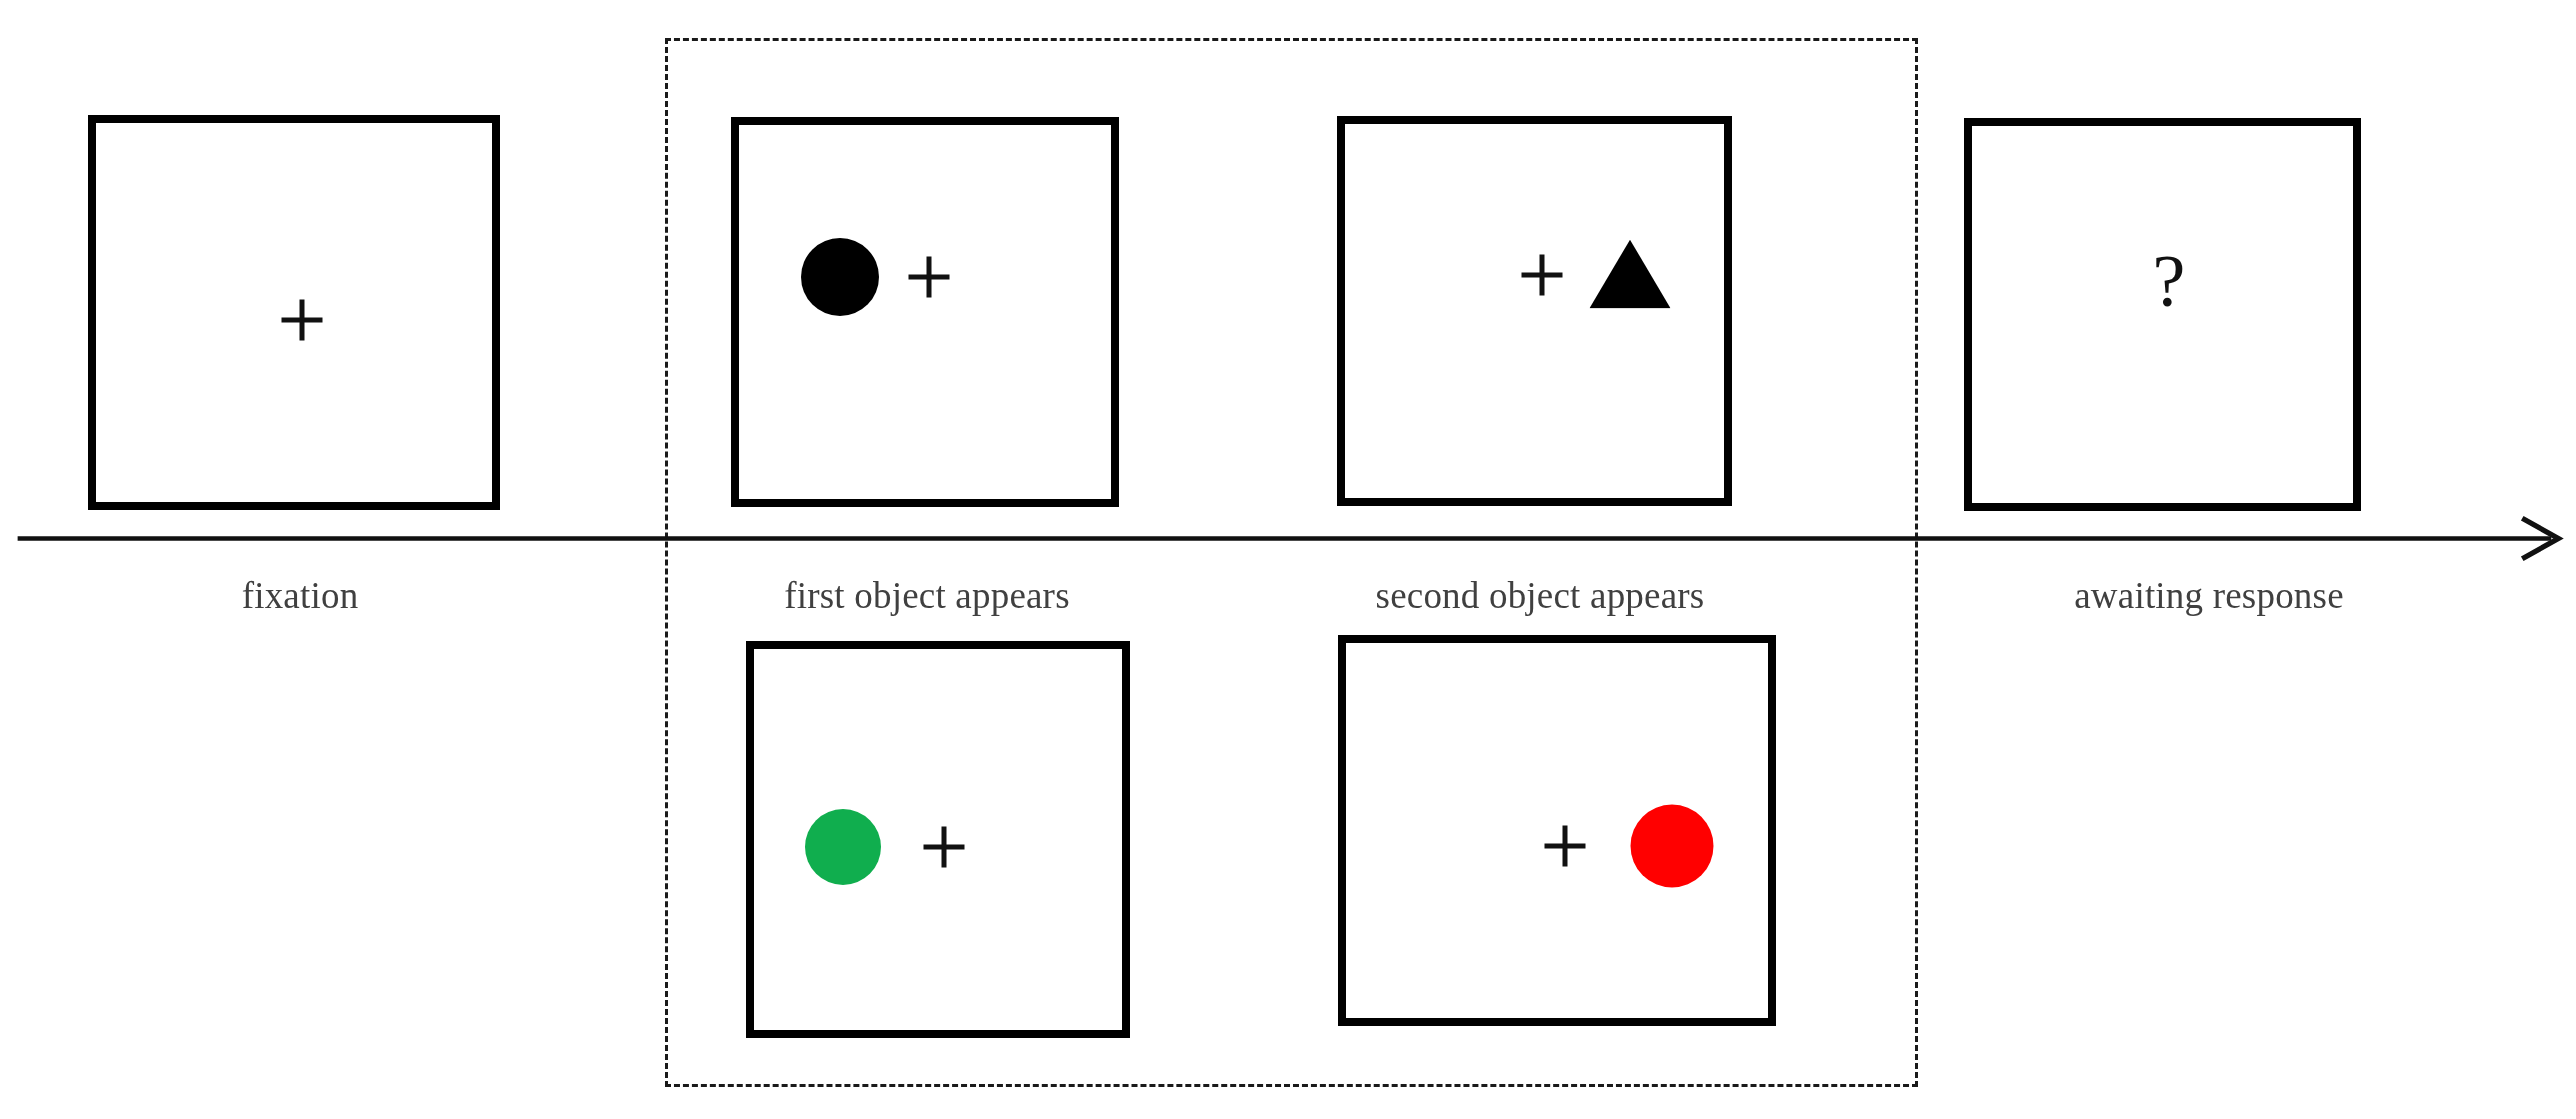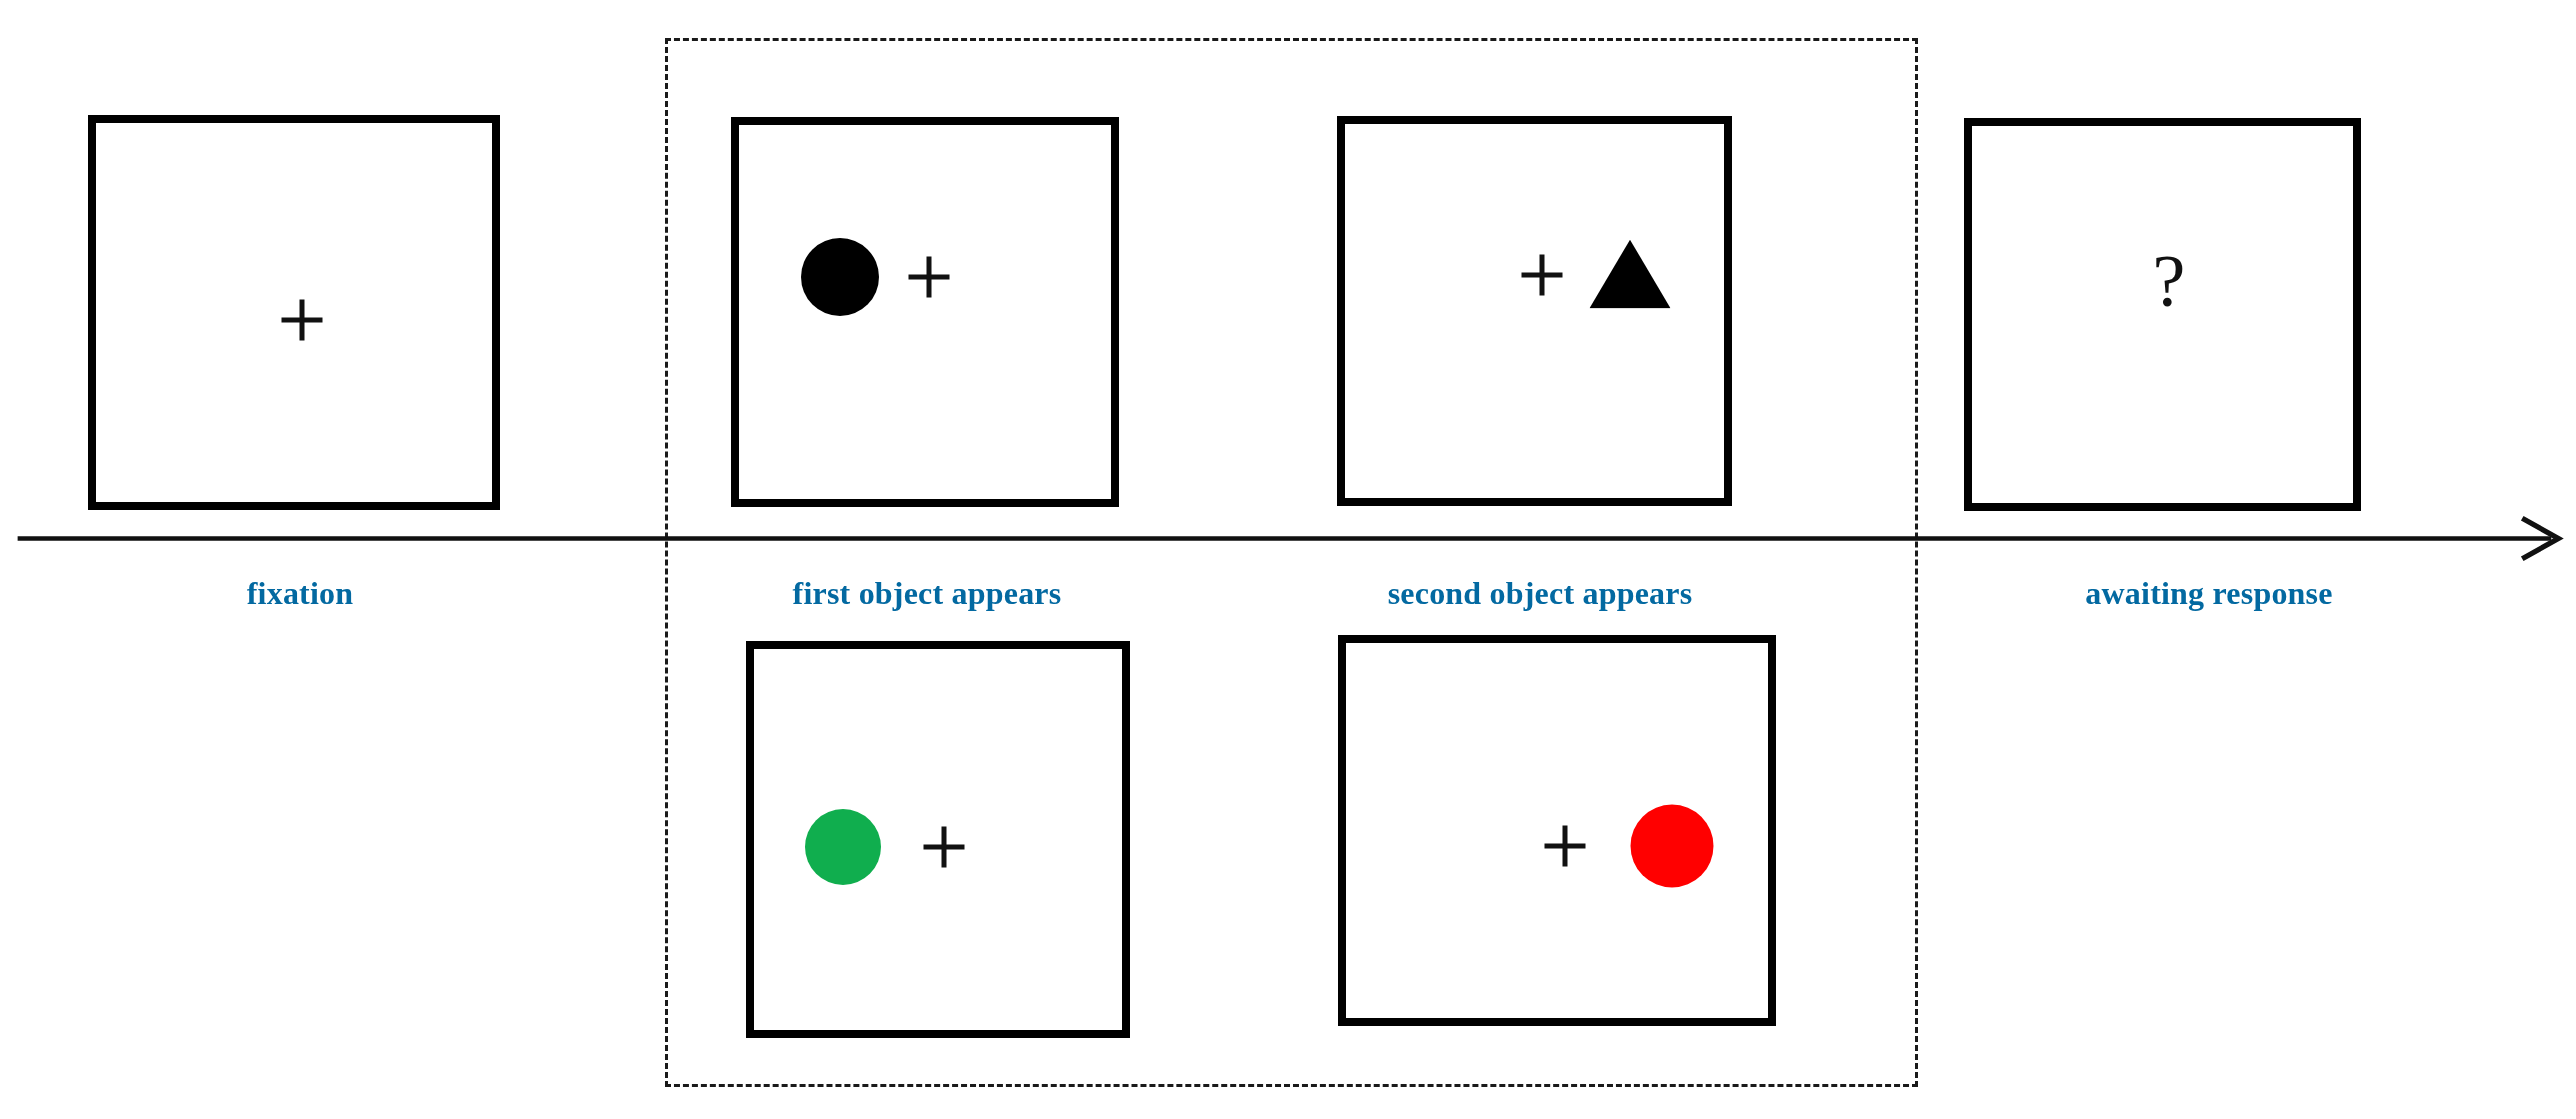--- a/index.html
+++ b/index.html
@@ -89,24 +89,24 @@
   
   .axis {
     position: absolute;
   }
 
   
   .stage-label {
     position: absolute;
     transform: translate(-50%, 0);
     font-family: "Liberation Serif", "DejaVu Serif", serif;
-    font-weight: bold;
-    font-size: 32px;
+    font-weight: normal;
+    font-size: 37px;
     line-height: 1;
-    color: #0369a1;
+    color: #404040;
     white-space: nowrap;
     letter-spacing: 0.2px;
   }
 </style>
 </head>
 <body>
 
 <div id="stage">
 
   <div class="dashed-group" style="left:665px; top:38px; width:1253px; height:1049px;"></div>

